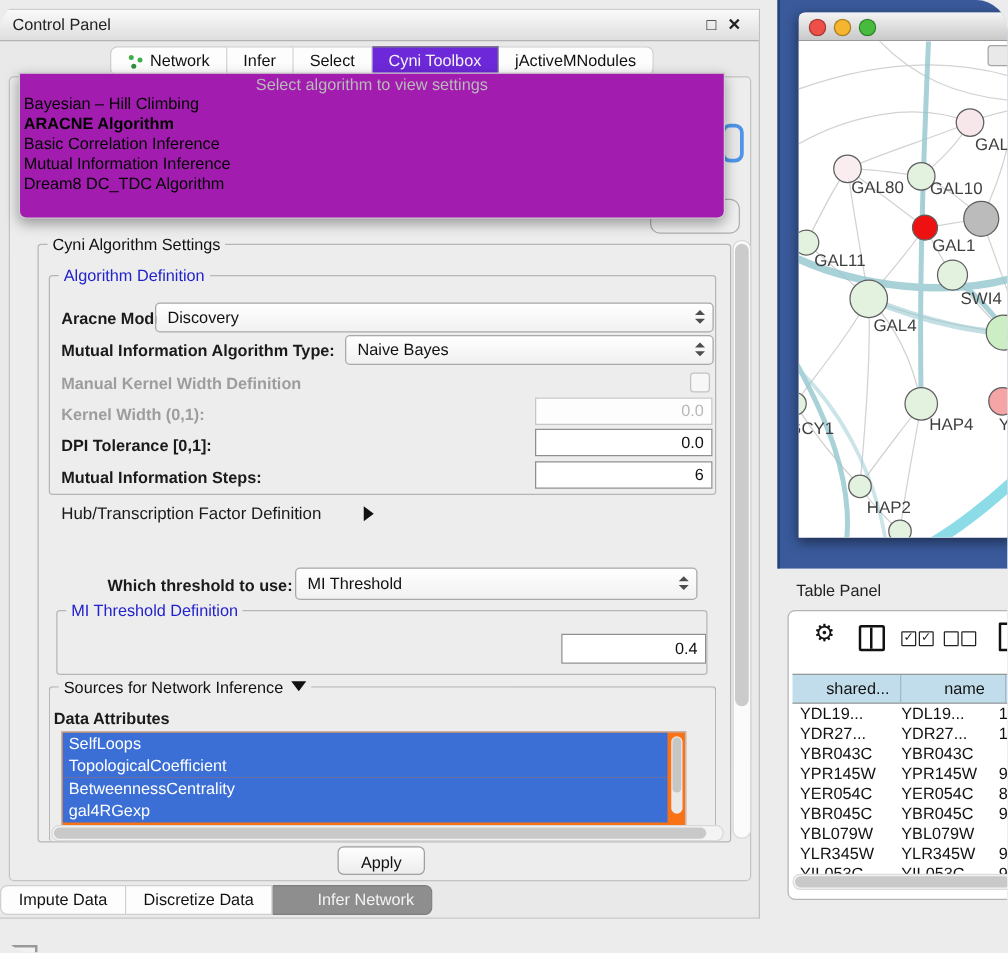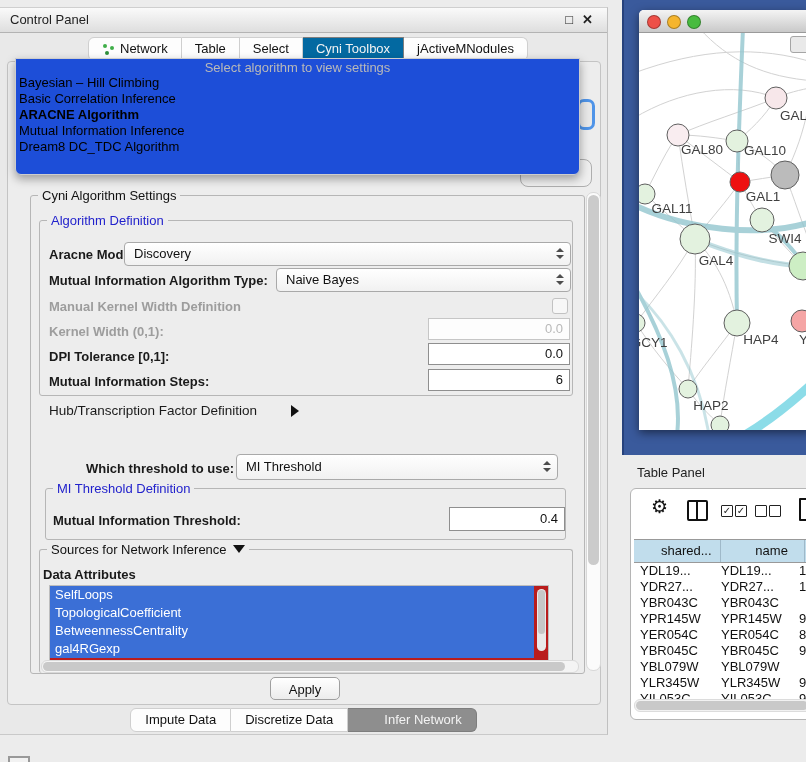--- a/index.html
+++ b/index.html
@@ -1,33 +1,33 @@
 <!DOCTYPE html>
 <html><head>
 <meta charset="utf-8">
 <style>
   html,body{margin:0;padding:0;background:#ececec;}
   .screen{position:relative;width:806px;height:762px;overflow:hidden;
-          font-family:"Liberation Sans",sans-serif;background:#ececec;color:#111;}
+          font-family:"Liberation Sans",sans-serif;background:#ececec;color:#111;border-radius:25px;}
   
   .cp{position:absolute;left:0;top:7px;width:607px;height:726px;background:#e9e9e9;
       border-top:1px solid #cfcfcf;border-right:1px solid #c0c0c0;border-bottom:1px solid #c9c9c9;}
   .cp-title{position:absolute;left:0;top:0;width:100%;height:24px;
       background:linear-gradient(#fafafa,#dedede);border-bottom:1px solid #b3b3b3;}
   .cp-title .t{position:absolute;left:10px;top:4px;font-size:13px;color:#222;}
   .wbtn{position:absolute;top:4px;font-size:13px;color:#222;cursor:default;}
   .wbtn.float{right:34px;}
   .wbtn.close{right:14px;font-weight:bold;}
   
   .tabbar{position:absolute;left:88px;top:29px;height:22px;display:flex;z-index:3;}
   .tab{height:22px;line-height:22px;padding:0 13px;font-size:13px;background:#fdfdfd;
        border:1px solid #cfcfcf;border-left:none;display:flex;align-items:center;white-space:nowrap;}
   .tab:first-child{border-left:1px solid #cfcfcf;border-radius:6px 0 0 6px;}
   .tab:last-child{border-radius:0 6px 6px 0;}
-  .tab.sel{background:#0369a1;color:#f3f3f3;border-color:#7e7e7e;align-items:center;}
+  .tab.sel{background:#6d28d9;color:#f3f3f3;border-color:#7e7e7e;align-items:center;}
   .net-ico{position:relative;width:13px;height:12px;display:inline-block;margin-right:5px;}
   .net-ico::before{content:"";position:absolute;width:4px;height:4px;border-radius:50%;
        background:#3fae49;left:1px;top:1px;
        box-shadow:7px 2px 0 #3fae49,2px 7px 0 #2f8f3a;}
   
   .frame{position:absolute;left:7px;top:53px;width:592px;height:642px;background:#ededed;
        border:1px solid #c4c4c4;border-radius:4px;}
   .group{position:absolute;border:1px solid #b6b6b6;border-radius:3px;}
   .gtitle{position:absolute;top:-8px;left:7px;background:#ededed;padding:0 4px;font-size:13px;color:#111;white-space:nowrap;}
   .gtitle.blue{color:#2222cc;text-align:right;}
@@ -41,40 +41,40 @@
   .stepper .up{border-bottom:4px solid #4d4d4d;margin-bottom:3px;}
   .stepper .dn{border-top:4px solid #4d4d4d;}
   .field{position:absolute;background:#fff;border:1px solid #8f8f8f;font-size:13px;
        line-height:20px;text-align:right;padding-right:6px;color:#111;}
   .field.dis{border:1px solid #c6c6c6;color:#b9b9b9;background:#fdfdfd;}
   .checkbox{position:absolute;width:14px;height:14px;border:1px solid #c2c2c2;border-radius:3px;background:#f7f7f7;}
   .disclosure{display:inline-block;width:0;height:0;border-top:6px solid transparent;
        border-bottom:6px solid transparent;border-left:8px solid #111;margin-left:8px;vertical-align:-1px;}
   .tri-down{display:inline-block;width:0;height:0;border-left:6px solid transparent;
        border-right:6px solid transparent;border-top:8px solid #111;margin-left:6px;vertical-align:1px;}
-  .attr-list{position:absolute;background:#b91c1c;border:1px solid #bdbdbd;overflow:hidden;}
+  .attr-list{position:absolute;background:#f97316;border:1px solid #bdbdbd;overflow:hidden;}
   .attr-item{height:18px;line-height:18px;font-size:13px;color:#fff;background:#3b6fd6;
        padding-left:5px;margin-right:14px;}
   .list-vscroll{position:absolute;right:2px;top:3px;width:9px;height:62px;background:#e9e9e9;border-radius:5px;}
   .list-vthumb{position:absolute;left:1px;top:1px;width:7px;height:44px;background:#c6c6c6;border-radius:4px;}
   .hscroll{position:absolute;background:#f4f4f4;border:1px solid #d9d9d9;border-radius:6px;}
   .hthumb{position:absolute;left:1px;top:1px;bottom:1px;background:#c9c9c9;border-radius:5px;}
   .vscroll{position:absolute;background:#fbfbfb;border:1px solid #d8d8d8;border-radius:7px;}
   .vthumb{position:absolute;left:1px;right:1px;background:#cbcbcb;border-radius:6px;}
   .btn{position:absolute;background:linear-gradient(#ffffff,#ececec);border:1px solid #9f9f9f;
        border-radius:5px;font-size:13px;text-align:center;line-height:21px;color:#111;}
   
-  .btabbar{position:absolute;left:0;top:700px;width:100%;display:flex;justify-content:center;}
+  .btabbar{position:absolute;left:0;top:700px;width:100%;display:flex;justify-content:flex-start;}
   .btab{height:22px;line-height:22px;padding:0 14px;font-size:13px;background:#fdfdfd;
        border:1px solid #cfcfcf;border-left:none;white-space:nowrap;}
   .btab:first-child{border-left:1px solid #cfcfcf;border-radius:6px 0 0 6px;}
   .btab:last-child{border-radius:0 6px 6px 0;padding-left:36px;}
   .btab.sel{background:#8e8e8e;color:#f3f3f3;border-color:#7e7e7e;}
   
-  .popup{position:absolute;left:15px;top:50px;width:563px;height:115px;background:#1d4ed8;
+  .popup{position:absolute;left:15px;top:50px;width:563px;height:115px;background:#a21caf;
        border:1px solid #cdcdcd;border-radius:0 0 6px 6px;box-shadow:0 4px 10px rgba(0,0,0,.35);z-index:50;}
   .popup .ph{height:15px;line-height:15px;text-align:center;color:#b9b9b9;font-size:13px;margin-top:1px;}
   .dd-item{height:16px;line-height:16px;font-size:13px;padding-left:3px;color:#000;white-space:nowrap;}
   .dd-item.bold{font-weight:bold;}
   .frag-blue{position:absolute;left:577px;top:91px;width:12px;height:25px;border:3px solid #4f94e8;
        border-radius:7px;background:#e8e8e8;z-index:5;}
   .frag-combo{position:absolute;left:520px;top:151px;width:70px;height:26px;border:1px solid #aeaeae;
        border-radius:8px;background:#efefef;z-index:5;}
   
   .desktop{position:absolute;left:622px;top:0;width:184px;height:455px;background:#3a5a9c;
@@ -120,21 +120,21 @@
       <span class="wbtn float">□</span>
       <span class="wbtn close">✕</span>
     </div>
 
     <div class="tabbar">
         <div class="tab">
           <span class="net-ico"></span>
           <span>Network</span>
         </div>
         <div class="tab">
-          <span>Table</span>
+          <span>Infer</span>
         </div>
         <div class="tab">
           <span>Select</span>
         </div>
         <div class="tab sel">
           <span>Cyni Toolbox</span>
         </div>
         <div class="tab">
           <span>jActiveMNodules</span>
         </div>
@@ -181,21 +181,20 @@
       <div class="combo" style="left:228px;top:392px;width:311px;height:24px;line-height:23px;">
         <span>MI Threshold</span>
         <span class="stepper">
             <i class="up"></i>
             <i class="dn"></i>
           </span>
       </div>
       <div class="group" style="left:37px;top:426px;width:519px;height:50px;">
         <span class="gtitle blue">MI Threshold Definition</span>
       </div>
-      <span class="lbl" style="left:45px;top:451px;">Mutual Information Threshold:</span>
       <div class="field" style="left:441px;top:445px;width:108px;height:22px;line-height:22px;">0.4</div>
 
       <div class="group" style="left:31px;top:487px;width:532px;height:123px;border-bottom:none;">
         <span class="gtitle"><span>Sources for Network Inference</span><span class="tri-down"></span></span>
       </div>
       <span class="lbl" style="left:35px;top:505px;">Data Attributes</span>
       <div class="attr-list" style="left:41px;top:523px;width:498px;height:74px;">
         <div id="attr-items">
             <div class="attr-item">SelfLoops</div>
             <div class="attr-item">TopologicalCoefficient</div>
@@ -217,22 +216,22 @@
       <button class="btn" style="left:262px;top:615px;width:70px;height:23px;">Apply</button>
     </div>
 
     <div class="frag-blue"></div>
     <div class="frag-combo"></div>
 
     <div class="popup">
       <div class="ph">Select algorithm to view settings</div>
       <div id="dd-items">
           <div class="dd-item">Bayesian – Hill Climbing</div>
+          <div class="dd-item bold">ARACNE Algorithm</div>
           <div class="dd-item">Basic Correlation Inference</div>
-          <div class="dd-item bold">ARACNE Algorithm</div>
           <div class="dd-item">Mutual Information Inference</div>
           <div class="dd-item">Dream8 DC_TDC Algorithm</div>
         </div>
     </div>
 
     <div class="btabbar">
         <div class="btab">Impute Data</div>
         <div class="btab">Discretize Data</div>
         <div class="btab sel">Infer Network</div>
       </div>

